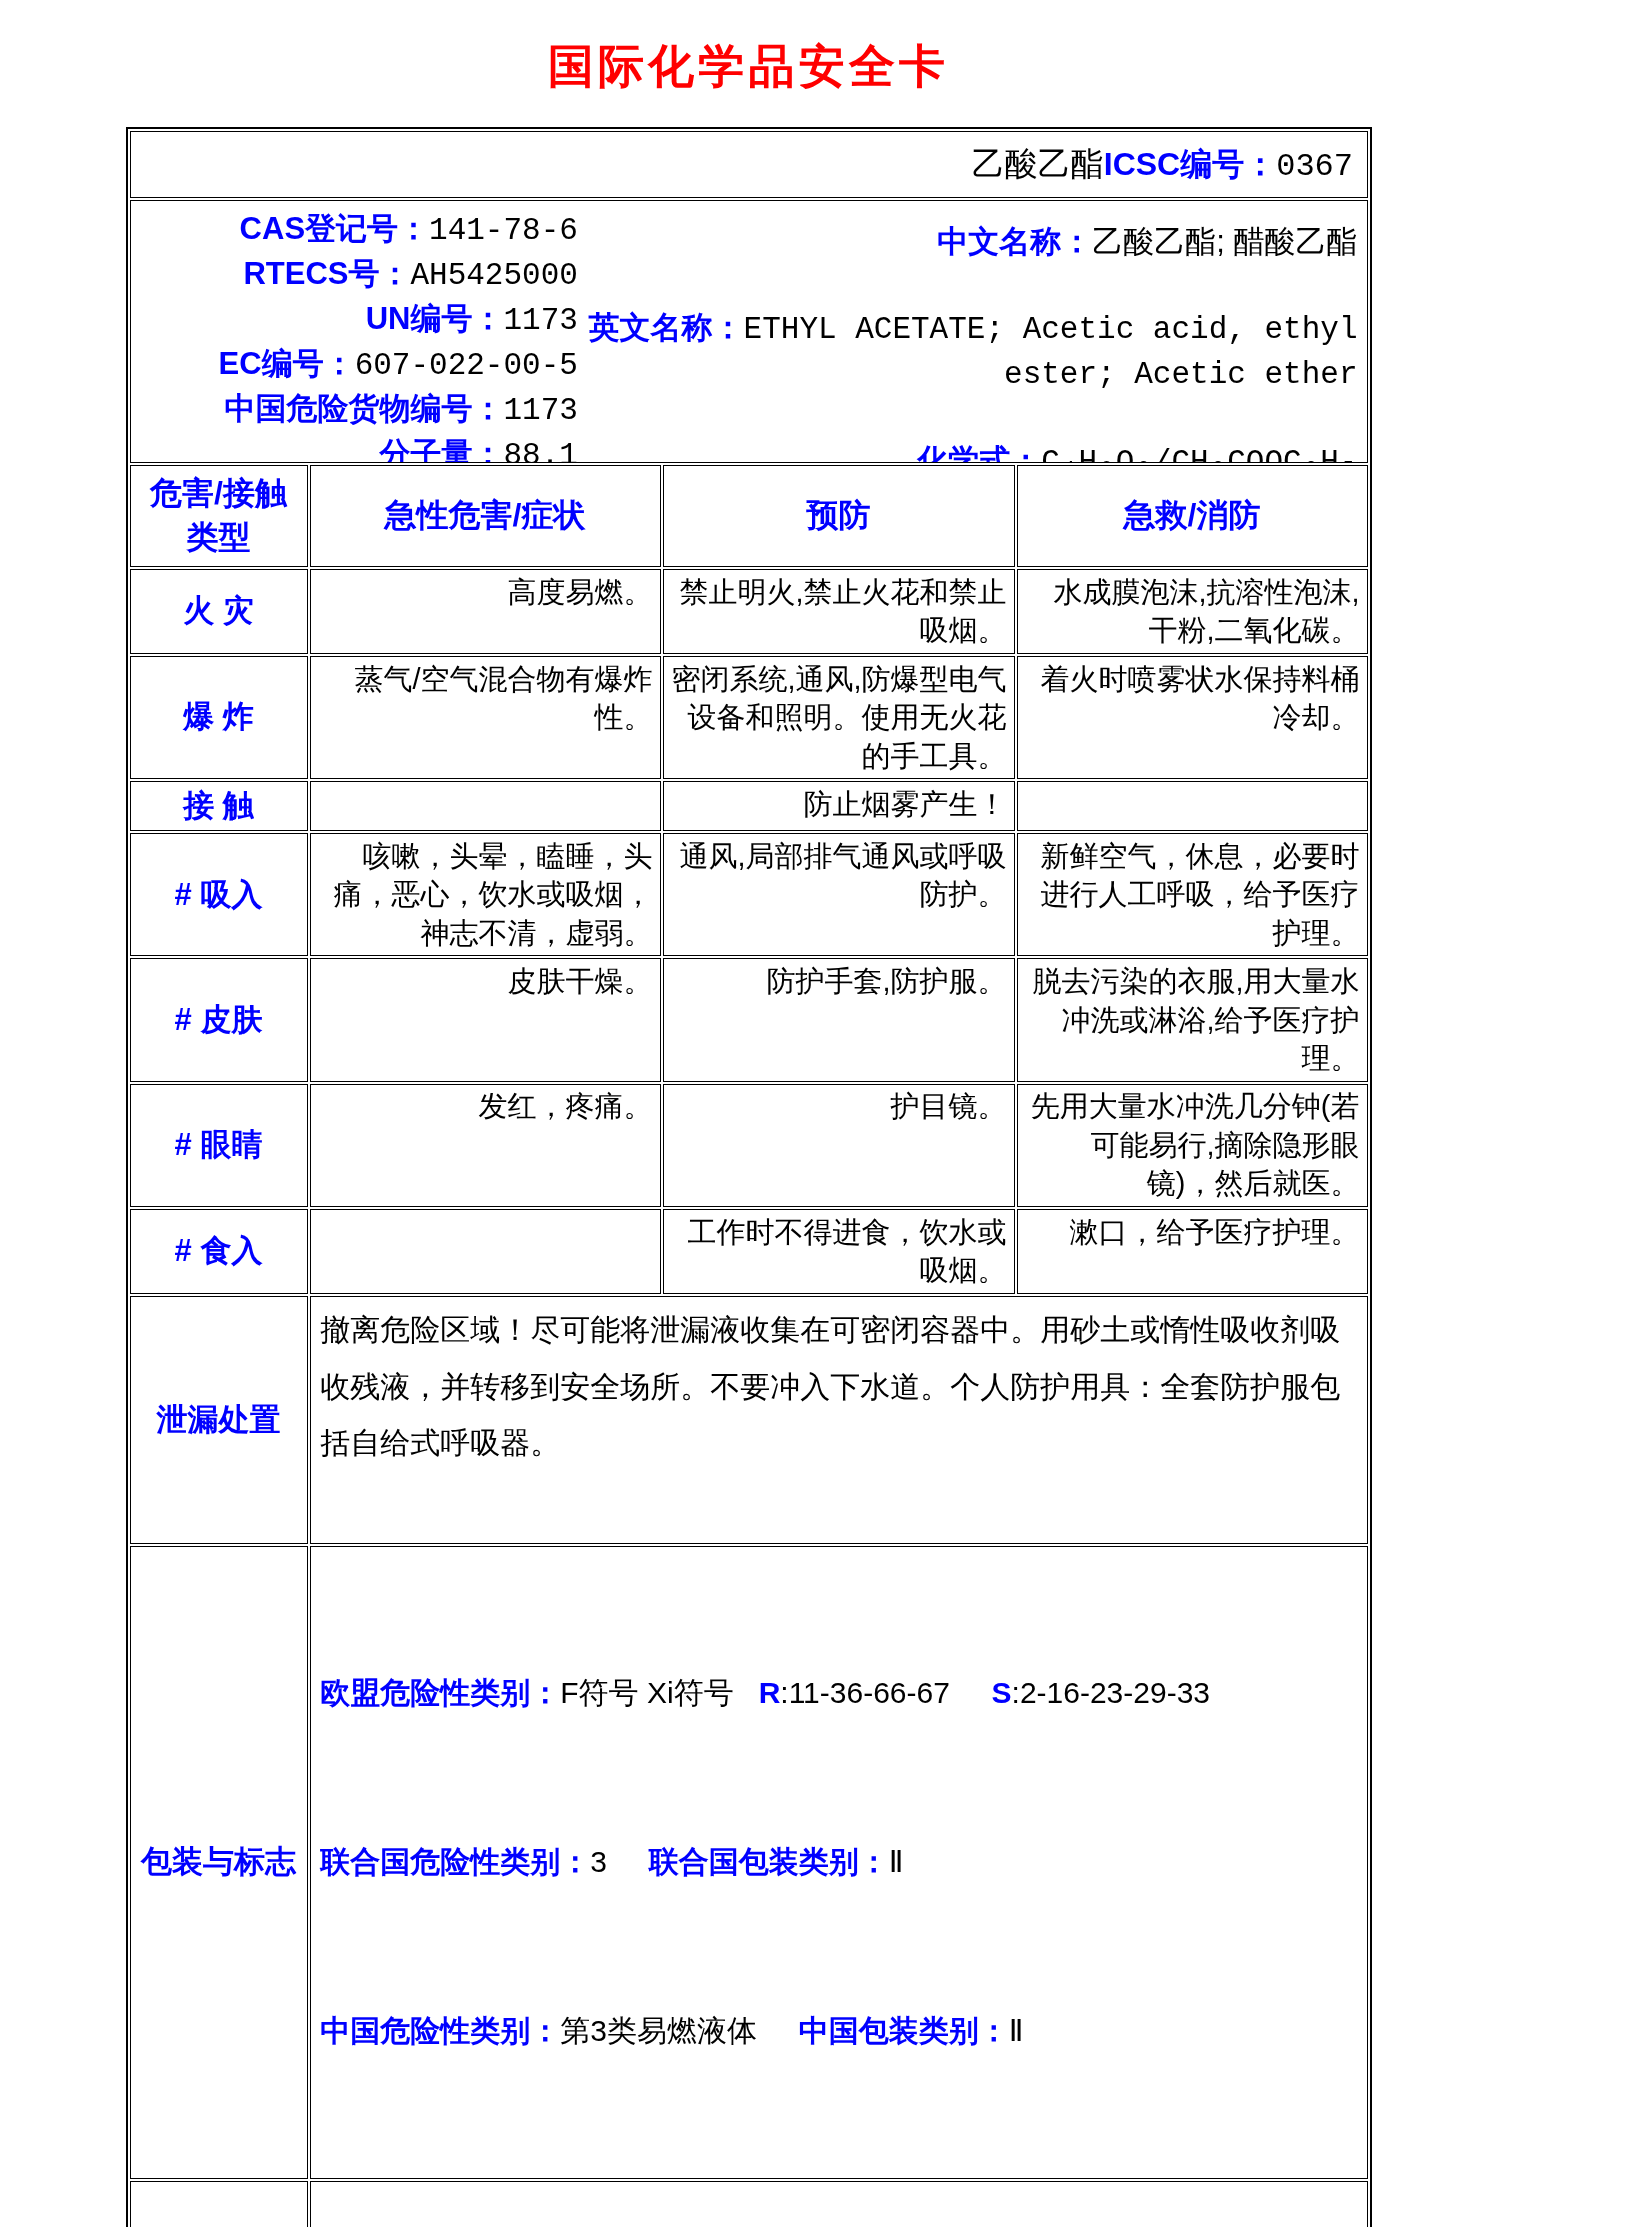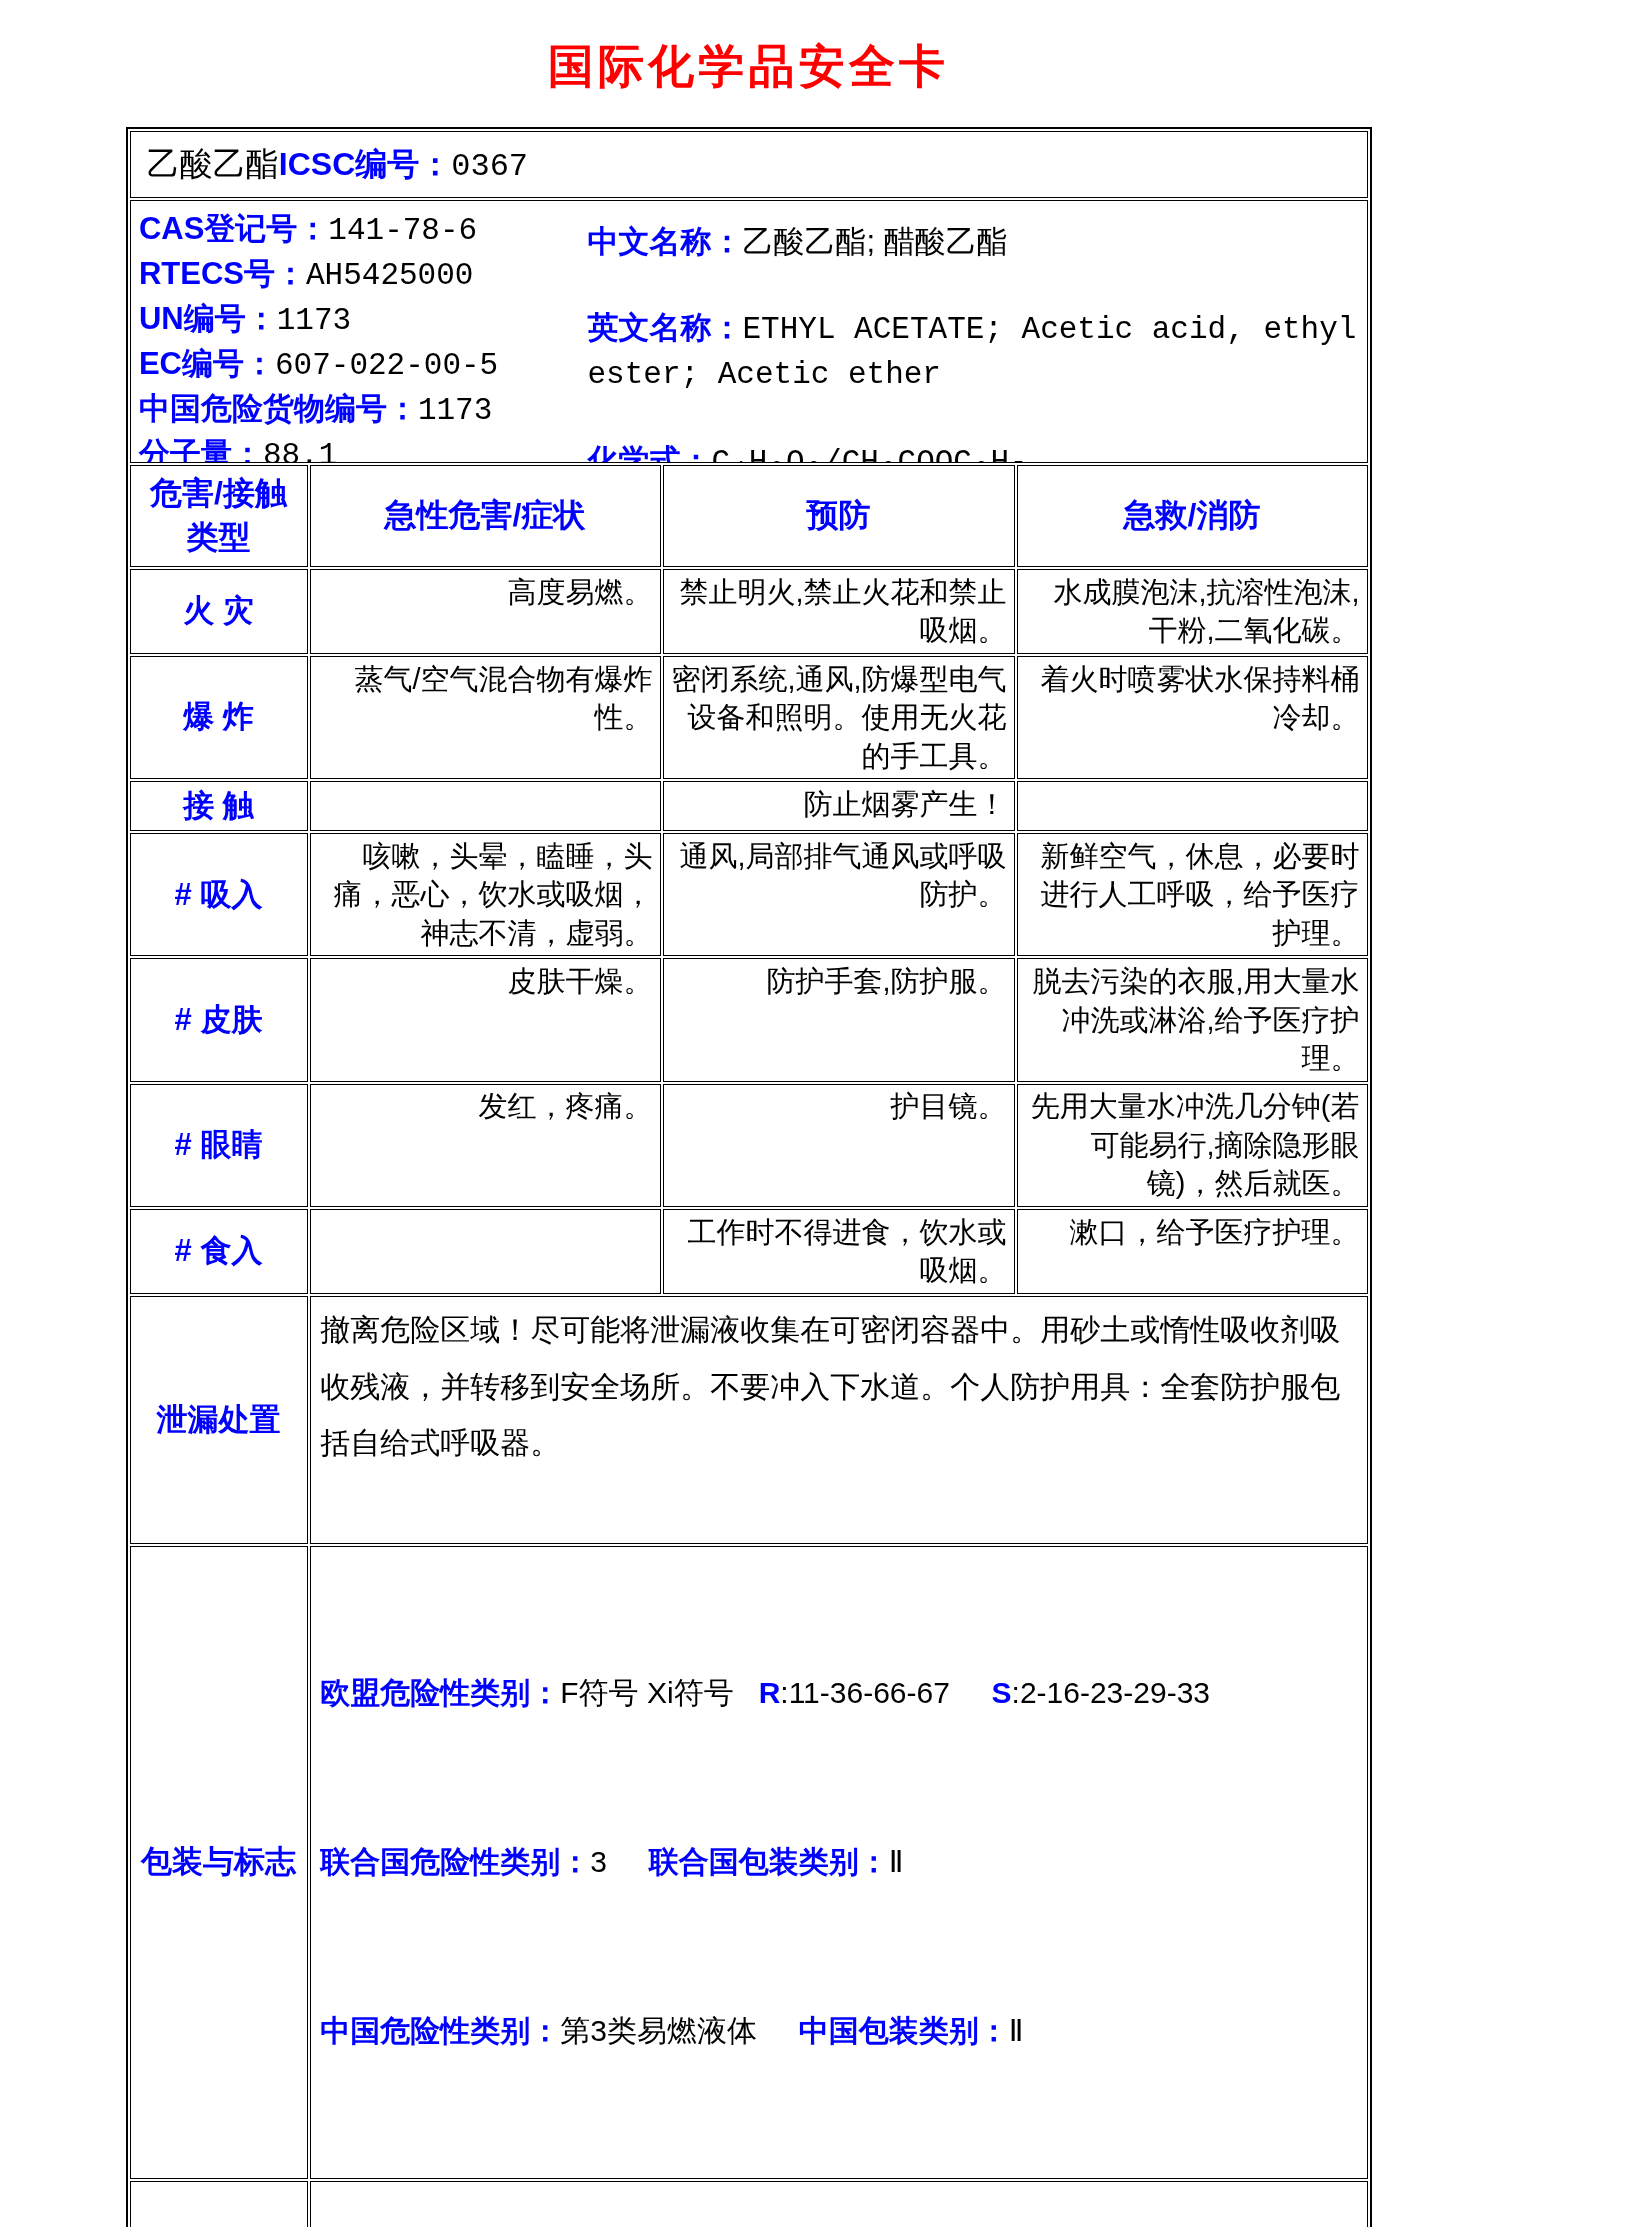--- a/index.html
+++ b/index.html
@@ -40,31 +40,31 @@
   col.c4 { width: 351px; }
   td, th {
     border: 1.4px solid #000000;
     background: #ffffff;
     overflow: hidden;
   }
   
   tr.h-head { height: 67px; }
   .head-inner {
     display: flex;
-    justify-content: flex-start;
+    justify-content: flex-end;
     align-items: center;
     padding: 0 12.5px 0 15.3px;
   }
   .chem-name { font-size: 33px; color: #000000; }
   .icsc { font-size: 32px; }
   .icsc .lbl { color: #0000FF; font-weight: bold; }
   .icsc .val { color: #000000; font-family: "Liberation Mono", "DejaVu Sans Mono", monospace; }
   
   tr.h-ident { height: 263px; }
-  .ident-cell { position: relative; vertical-align: top; }
+  .ident-cell { position: relative; vertical-align: top; text-align: right; }
   .ident-left {
     position: absolute; left: 8.4px; top: 5.6px; width: 439px;
   }
   .ident-left .id-row { font-size: 31px; line-height: 43px; white-space: nowrap; }
   .ident-right {
     position: absolute; left: 457px; top: 19px; width: 770px;
   }
   .ident-right .id-item { font-size: 31px; line-height: 43px; }
   .ident-right .gap { margin-top: 43px; }
   .lbl { color: #0000FF; font-weight: bold; }

